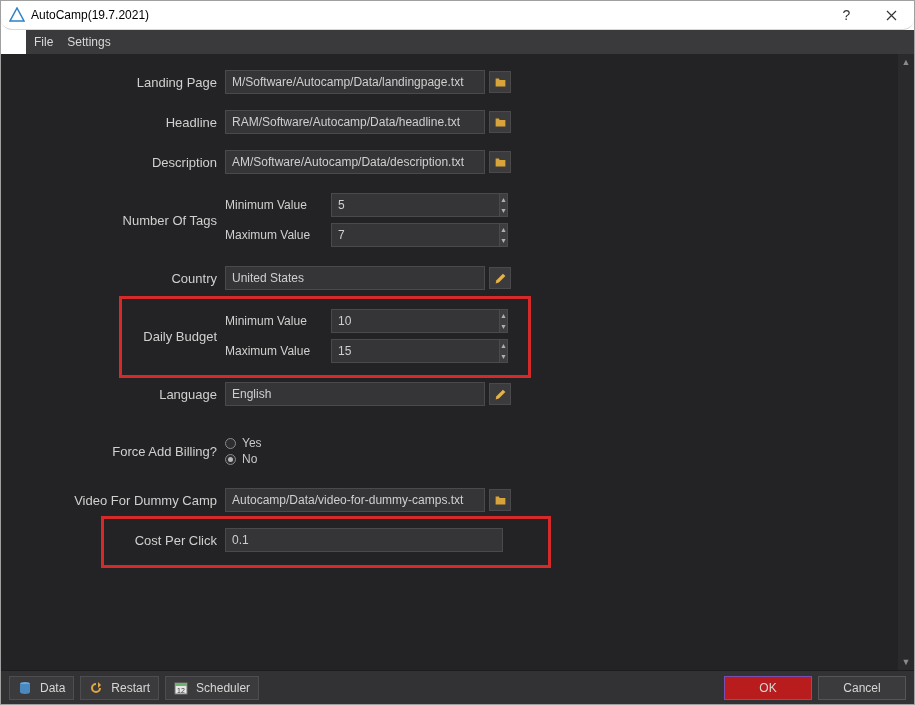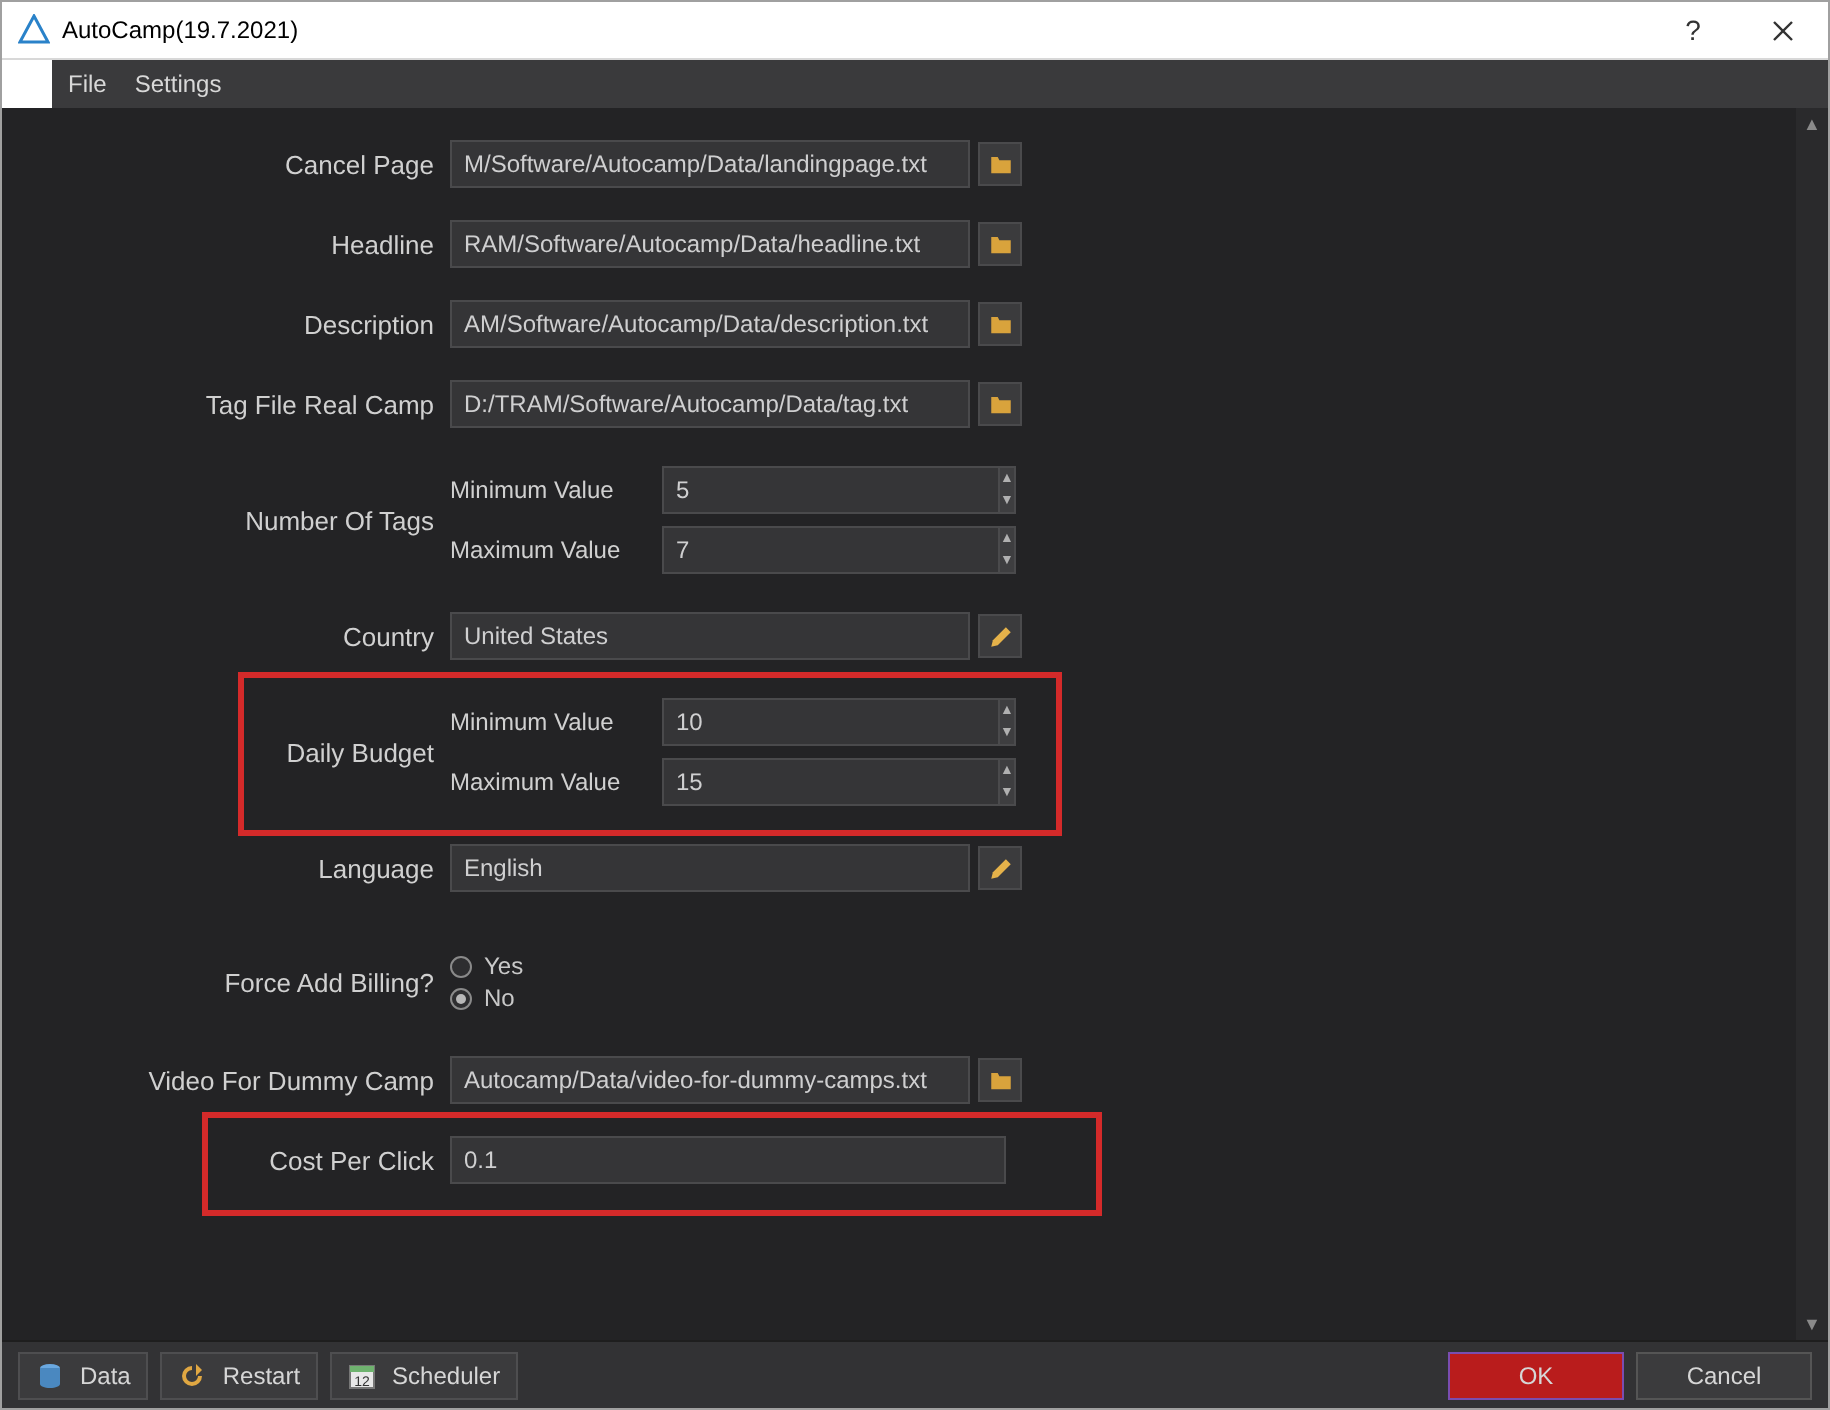--- a/index.html
+++ b/index.html
@@ -1,18 +1,18 @@
 <!DOCTYPE html>
 <html><head>
 <meta charset="utf-8">
 <style>
   * { box-sizing: border-box; margin: 0; padding: 0; }
   html, body { width: 915px; height: 705px; font-family: "Segoe UI", Tahoma, sans-serif; font-size: 12px; overflow: hidden; background: #fff; }
   .window { width: 915px; height: 705px; display: flex; flex-direction: column; border: 1px solid #a0a0a0; }
-  .titlebar { height: 29px; display: flex; align-items: center; background: #fff; border-bottom: 1px solid #d8d8d8; padding-left: 8px; }
+  .titlebar { height: 29px; display: flex; align-items: center; background: #fff; border-bottom: 1px solid #d8d8d8; padding-left: 8px; border-radius: 11px; }
   .titlebar-icon { width: 16px; height: 16px; margin-right: 6px; display: flex; align-items: center; justify-content: center; color: #4aa3df; font-size: 12px; }
   .titlebar-text { flex: 1; color: #000; font-size: 12px; }
   .titlebar-btns { display: flex; height: 100%; }
   .titlebar-btn { width: 45px; display: flex; align-items: center; justify-content: center; color: #333; font-size: 14px; }
   .menubar { height: 24px; background: #3a3a3c; display: flex; align-items: center; padding-left: 8px; gap: 14px; color: #d8d8d8; font-size: 12px; margin-left: 25px; }
   .menubar-item { cursor: default; }
   .content { flex: 1; background: #232325; position: relative; display: flex; overflow: hidden; }
   .form-area { flex: 1; overflow-y: auto; padding-top: 14px; padding-bottom: 8px; }
   .scrollbar-v { width: 16px; background: #2a2a2c; display: flex; flex-direction: column; align-items: center; }
   .scrollbar-up, .scrollbar-down { width: 16px; height: 16px; display: flex; align-items: center; justify-content: center; color: #8a8a8a; font-size: 9px; }
@@ -76,21 +76,21 @@
 
   <div class="menubar">
     <span class="menubar-item">File</span>
     <span class="menubar-item">Settings</span>
   </div>
 
   <div class="content">
     <div class="form-area">
 
       <div class="row">
-        <div class="label-col">Cancel Page</div>
+        <div class="label-col">Landing Page</div>
         <div class="input-col">
           <input class="text-input" value="M/Software/Autocamp/Data/landingpage.txt" style="">
           <div class="icon-btn">
             <svg viewBox="0 0 16 16">
                 <path d="M2 3h4l1 2h7v8H2z" fill="#d9a33c"></path>
               </svg>
           </div>
         </div>
       </div>
 
@@ -111,31 +111,20 @@
         <div class="input-col">
           <input class="text-input" value="AM/Software/Autocamp/Data/description.txt" style="">
           <div class="icon-btn">
             <svg viewBox="0 0 16 16">
                 <path d="M2 3h4l1 2h7v8H2z" fill="#d9a33c"></path>
               </svg>
           </div>
         </div>
       </div>
 
-      <div class="row">
-        <div class="label-col">Tag File Real Camp</div>
-        <div class="input-col">
-          <input class="text-input" value="D:/TRAM/Software/Autocamp/Data/tag.txt" style="">
-          <div class="icon-btn">
-            <svg viewBox="0 0 16 16">
-                <path d="M2 3h4l1 2h7v8H2z" fill="#d9a33c"></path>
-              </svg>
-          </div>
-        </div>
-      </div>
 
       <div class="row tall">
         <div class="label-col">Number Of Tags</div>
         <div class="sub-block">
           <div class="sub-row">
             <span class="sub-label">Minimum Value</span>
             <div class="spin-wrap">
               <input class="spin-input" value="5" style="">
               <div class="spin-btns">
                 <div class="spin-btn">▲</div>

